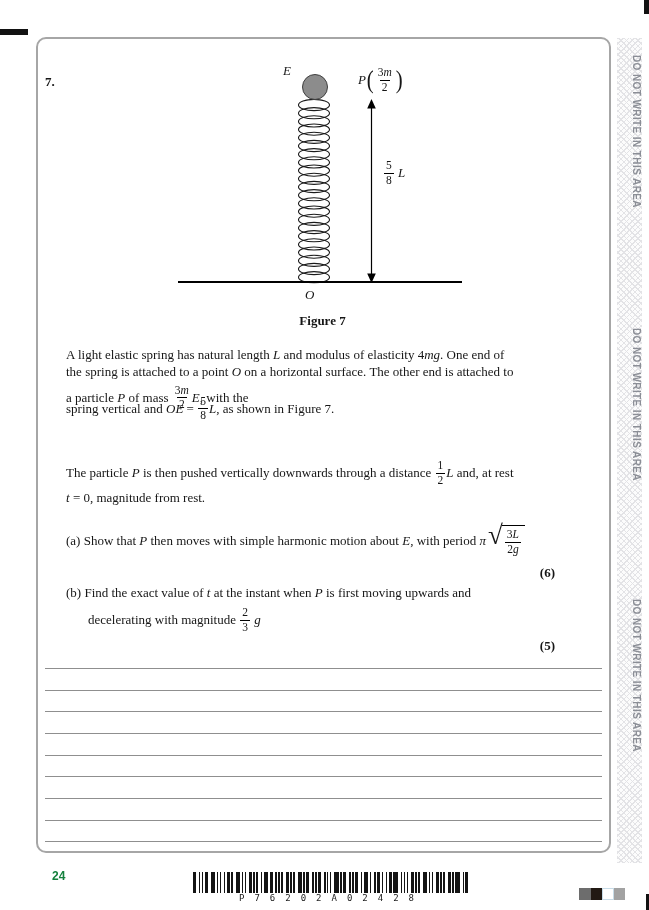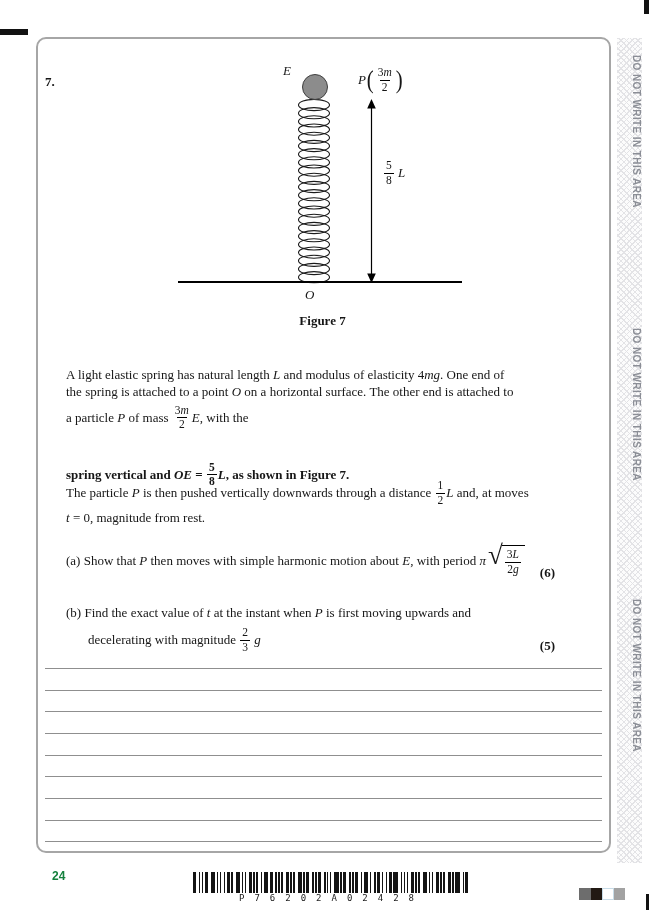--- a/index.html
+++ b/index.html
@@ -24,21 +24,21 @@
         background:#8c8c8c;border:1.5px solid #3f3f3f;box-sizing:border-box;}
   .spring{position:absolute;left:296px;top:99px;}
   .groundline{position:absolute;left:178px;top:281px;width:284px;height:1.5px;background:#000;}
   .arrowsvg{position:absolute;left:363px;top:99px;}
   .figrow{position:absolute;display:flex;align-items:center;white-space:pre;font-size:13px;}
   .caption{position:absolute;left:36px;top:313px;width:573px;text-align:center;
            font-weight:bold;font-size:13px;}
 
   
   .line{position:absolute;left:66px;display:flex;align-items:center;
-        white-space:pre;font-size:13px;margin-top:20px;}
+        white-space:pre;font-size:13px;}
   .mark{position:absolute;left:66px;width:489px;text-align:right;
         font-weight:bold;font-size:13px;}
 
   .it{font-style:italic;}
   .frac{display:inline-flex;flex-direction:column;align-items:center;vertical-align:middle;
         font-size:11.5px;line-height:1.15;margin:0 1px;}
   .fnum{display:block;padding:0 2px;}
   .fden{display:block;border-top:1px solid #000;padding:0 2px;}
   .sqrt{display:inline-flex;align-items:flex-start;vertical-align:middle;margin-left:2px;}
   .rad{font-size:27px;line-height:0.95;margin-right:-1px;transform:translateY(-2px);}
@@ -118,23 +118,23 @@
   <polygon points="8.5,0 4.2,9.5 12.8,9.5" fill="#000"></polygon>
   <polygon points="8.5,184 4.2,174.5 12.8,174.5" fill="#000"></polygon>
 </svg>
 <div class="figrow" style="left:383px;top:158px;height:30px;"><span class="frac"><span class="fnum">5</span><span class="fden">8</span></span><span> </span><span class="it">L</span></div>
 <div class="figrow" style="left:358px;top:64px;height:32px;"><span class="it">P</span><span class="bigparen">(</span><span class="frac"><span class="fnum">3<span class="it">m</span></span><span class="fden">2</span></span><span class="bigparen">)</span></div>
 <div class="caption">Figure 7</div>
 
 <div class="line" style="top:346px;height:17px;"><span>A light elastic spring has natural length </span><span class="it">L</span><span> and modulus of elasticity 4</span><span class="it">mg</span><span>. One end of</span></div>
 <div class="line" style="top:363px;height:17px;align-items:center;"><span>the spring is attached to a point </span><span class="it">O</span><span> on a horizontal surface. The other end is attached to</span></div>
 <div class="line" style="top:381px;height:33px;justify-content:center;"><span>a particle </span><span class="it">P</span><span> of mass </span><span class="frac"><span class="fnum">3<span class="it">m</span></span><span class="fden">2</span></span><span class="it">E</span><span>, with the</span></div>
-<div class="line" style="top:438px;height:33px;font-weight:bold;"><span>spring vertical and </span><span class="it">OE</span><span> = </span><span class="frac"><span class="fnum">5</span><span class="fden">8</span></span><span class="it">L</span><span>, as shown in Figure 7.</span></div>
-
-<div class="line" style="top:457px;height:32px;"><span>The particle </span><span class="it">P</span><span> is then pushed vertically downwards through a distance </span><span class="frac"><span class="fnum">1</span><span class="fden">2</span></span><span class="it">L</span><span> and, at moves</span></div>
+<div class="line" style="top:392px;height:33px;"><span>spring vertical and </span><span class="it">OE</span><span> = </span><span class="frac"><span class="fnum">5</span><span class="fden">8</span></span><span class="it">L</span><span>, as shown in Figure 7.</span></div>
+
+<div class="line" style="top:457px;height:32px;"><span>The particle </span><span class="it">P</span><span> is then pushed vertically downwards through a distance </span><span class="frac"><span class="fnum">1</span><span class="fden">2</span></span><span class="it">L</span><span> and, at rest</span></div>
 <div class="line" style="top:489px;height:17px;"><span class="it">t</span><span> = 0, magnitude from rest.</span></div>
 
 <div class="line" style="top:523px;height:35px;"><span>(a) Show that </span><span class="it">P</span><span> then moves with simple harmonic motion about </span><span class="it">E</span><span>, with period </span><span class="it">π</span><span class="sqrt"><span class="rad">√</span><span class="radicand"><span class="frac"><span class="fnum">3<span class="it">L</span></span><span class="fden">2<span class="it">g</span></span></span></span></span></div>
 <div class="mark" style="top:565px;">(6)</div>
 
 <div class="line" style="top:584px;height:17px;"><span>(b) Find the exact value of </span><span class="it">t</span><span> at the instant when </span><span class="it">P</span><span> is first moving upwards and</span></div>
 <div class="line" style="top:603px;height:34px;left:88px;"><span>decelerating with magnitude </span><span class="frac"><span class="fnum">2</span><span class="fden">3</span></span><span> </span><span class="it">g</span></div>
 <div class="mark" style="top:638px;">(5)</div>
 
 <div id="answer-lines">

